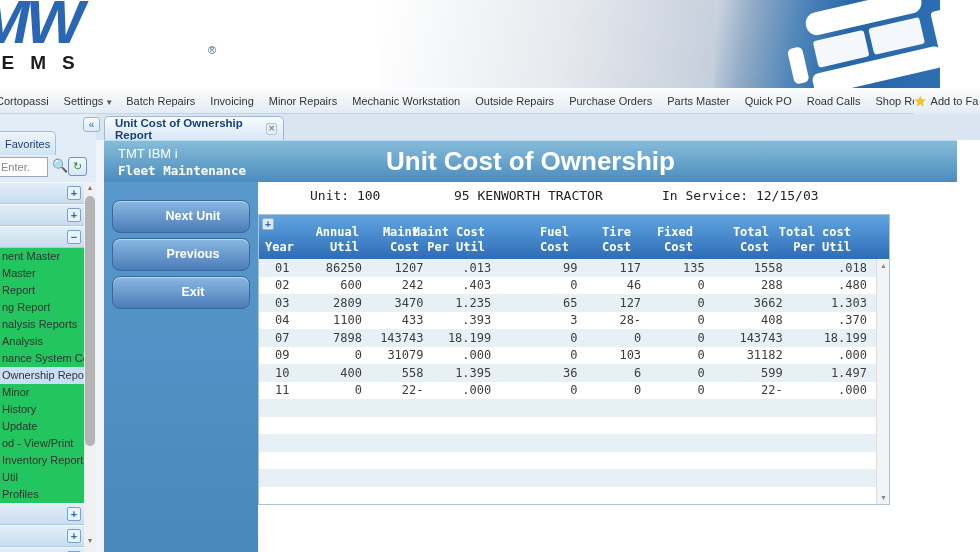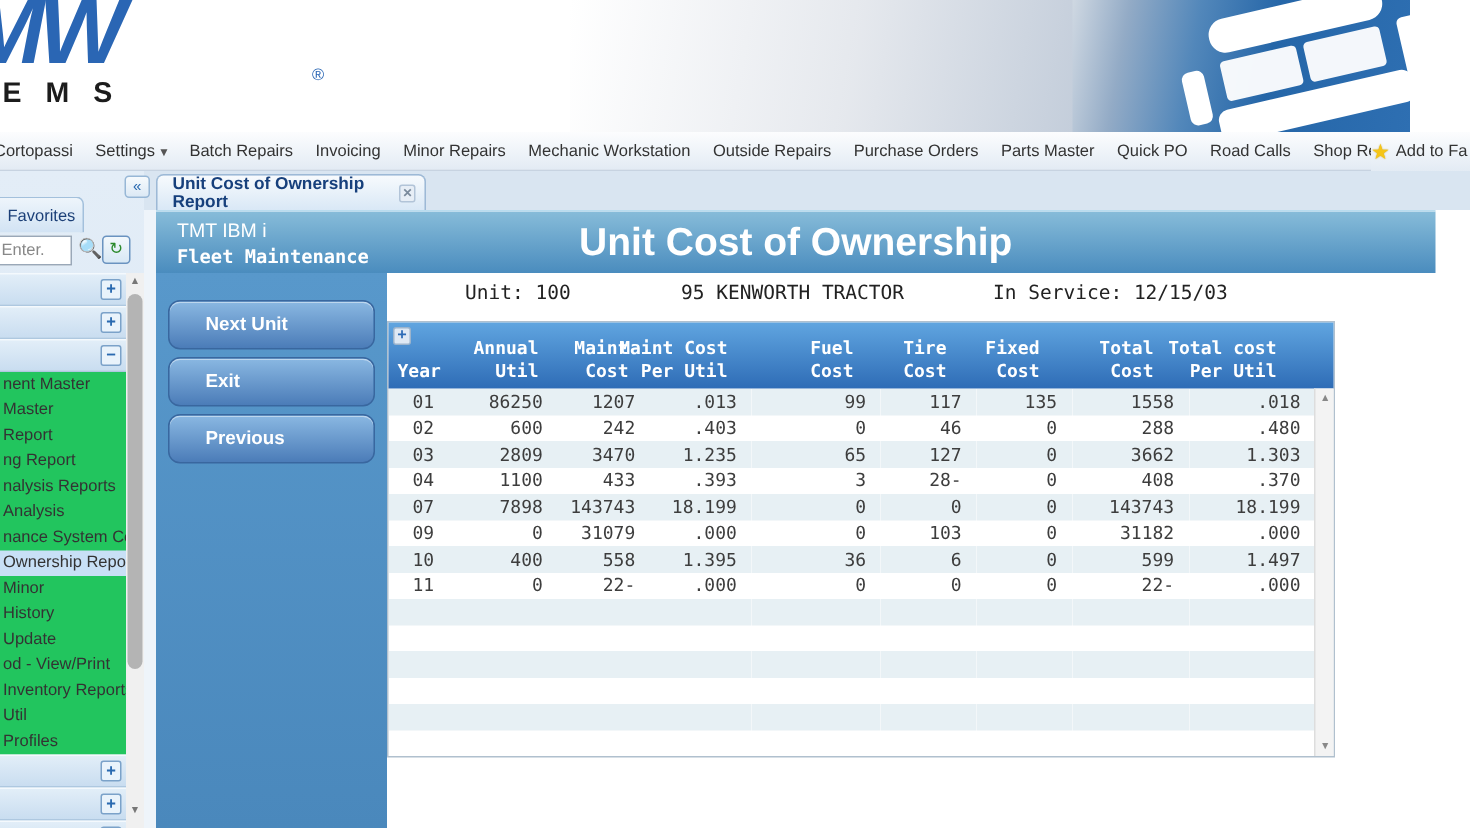--- a/index.html
+++ b/index.html
@@ -84,21 +84,21 @@
     font-family:"DejaVu Sans Mono",monospace; }
   .page-title { position:absolute; left:0; top:5px; width:100%; text-align:center;
     font-size:26px; font-weight:bold; color:#fff; }
 
   
   .btn-panel { position:absolute; left:104px; top:182px; width:154px; height:370px;
     background:linear-gradient(#5898cb,#4a88bc); }
   .action-button { display:block; width:138px; height:33px; margin:0 0 5px 8px;
     background:linear-gradient(#8ab8e2,#4b7cb8); border:1px solid #39679f; border-radius:8px;
     box-shadow:inset 0 1px 0 rgba(255,255,255,.45); color:#fff; font-weight:bold; font-size:12.5px;
-    text-align:left; padding-left:24px; line-height:31px; cursor:pointer; }
+    text-align:center; padding-left:24px; line-height:31px; cursor:pointer; }
   .btn-panel .pad-top { height:18px; }
 
   
   .unit-row { position:absolute; left:258px; top:188px; width:632px; height:20px;
     font-family:"DejaVu Sans Mono",monospace; font-size:13px; color:#222; }
   .unit-row .u1 { position:absolute; left:52px; }
   .unit-row .u2 { position:absolute; left:196px; }
   .unit-row .u3 { position:absolute; left:404px; }
 
   
@@ -286,23 +286,23 @@
     <span class="app-line1">TMT IBM i</span>
     <span class="app-line2">Fleet Maintenance</span>
     <div class="page-title">Unit Cost of Ownership</div>
   </div>
 
   <div class="btn-panel">
     <div class="pad-top"></div>
 
       <button class="action-button">Next Unit</button>
 
+      <button class="action-button">Previous</button>
+
       <button class="action-button">Exit</button>
-
-      <button class="action-button">Previous</button>
     </div>
 
   <div class="unit-row">
     <span class="u1">Unit: 100</span>
     <span class="u2">95 KENWORTH TRACTOR</span>
     <span class="u3">In Service: 12/15/03</span>
   </div>
 
   <div class="grid">
     <div class="grid-header">

